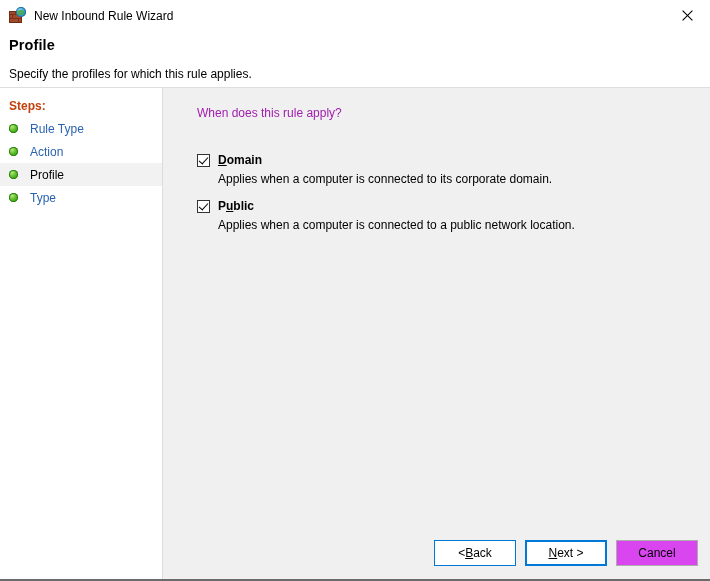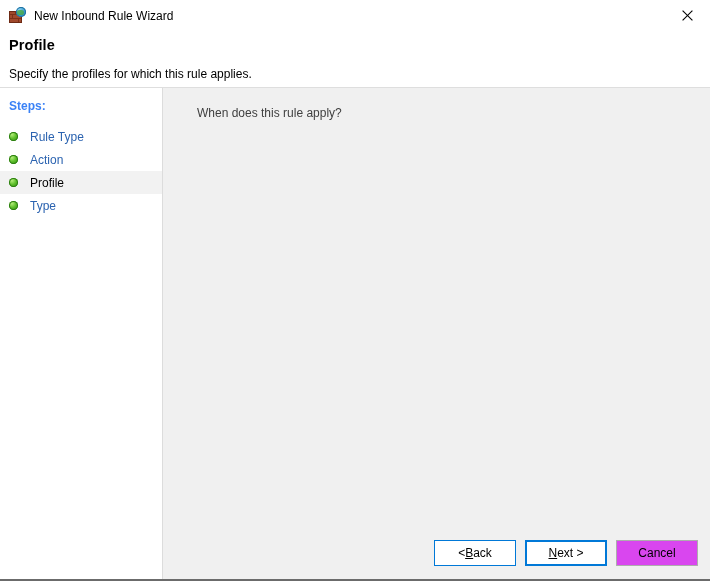--- a/index.html
+++ b/index.html
@@ -156,23 +156,23 @@
     width: 163px;
     background: #ffffff;
     border-right: 1px solid #dcdcdc;
     padding-top: 11px;
     box-sizing: border-box;
     position: relative;
   }
   .steps-title {
     font-size: 12px;
     font-weight: bold;
-    color: #3b82f6;
+    color: #c2410c;
     padding-left: 9px;
-    margin-bottom: 12px;
+    margin-bottom: 4px;
     line-height: 14px;
   }
   .step {
     display: flex;
     align-items: center;
     height: 23px;
     padding-left: 9px;
     box-sizing: border-box;
     cursor: default;
   }
@@ -201,21 +201,21 @@
   
   .content {
     flex: 1 1 auto;
     background: #f0f0f0;
     padding: 18px 0 0 34px;
     box-sizing: border-box;
     position: relative;
   }
   .question {
     font-size: 12px;
-    color: #404040;
+    color: #a21caf;
     line-height: 15px;
     margin-bottom: 31px;
   }
 
   .profile-group { }
   .profile-item { margin-bottom: 11px; }
   .profile-item:last-child { margin-bottom: 0; }
 
   .cb-row {
     display: flex;
@@ -365,24 +365,38 @@
         <span class="step-bullet"></span>
         <span class="step-label">Type</span>
       </div>
     </div>
 
     <div class="content">
       <div class="question">When does this rule apply?</div>
 
       <div class="profile-group">
 
+        <div class="profile-item">
+          <label class="cb-row">
+            <span class="checkbox checked"></span>
+            <span class="cb-label"><span></span><u>D</u><span>omain</span></span>
+          </label>
+          <div class="profile-desc">Applies when a computer is connected to its corporate domain.</div>
+        </div>
 
         <div class="profile-item">
         </div>
 
+        <div class="profile-item">
+          <label class="cb-row">
+            <span class="checkbox checked"></span>
+            <span class="cb-label"><span>P</span><u>u</u><span>blic</span></span>
+          </label>
+          <div class="profile-desc">Applies when a computer is connected to a public network location.</div>
+        </div>
 
       </div>
     </div>
   </div>
 
   <div class="footer">
     <div class="footer-left-white"></div>
     <div class="fspacer"></div>
     <button class="btn hover">
         <span>&lt; </span>

